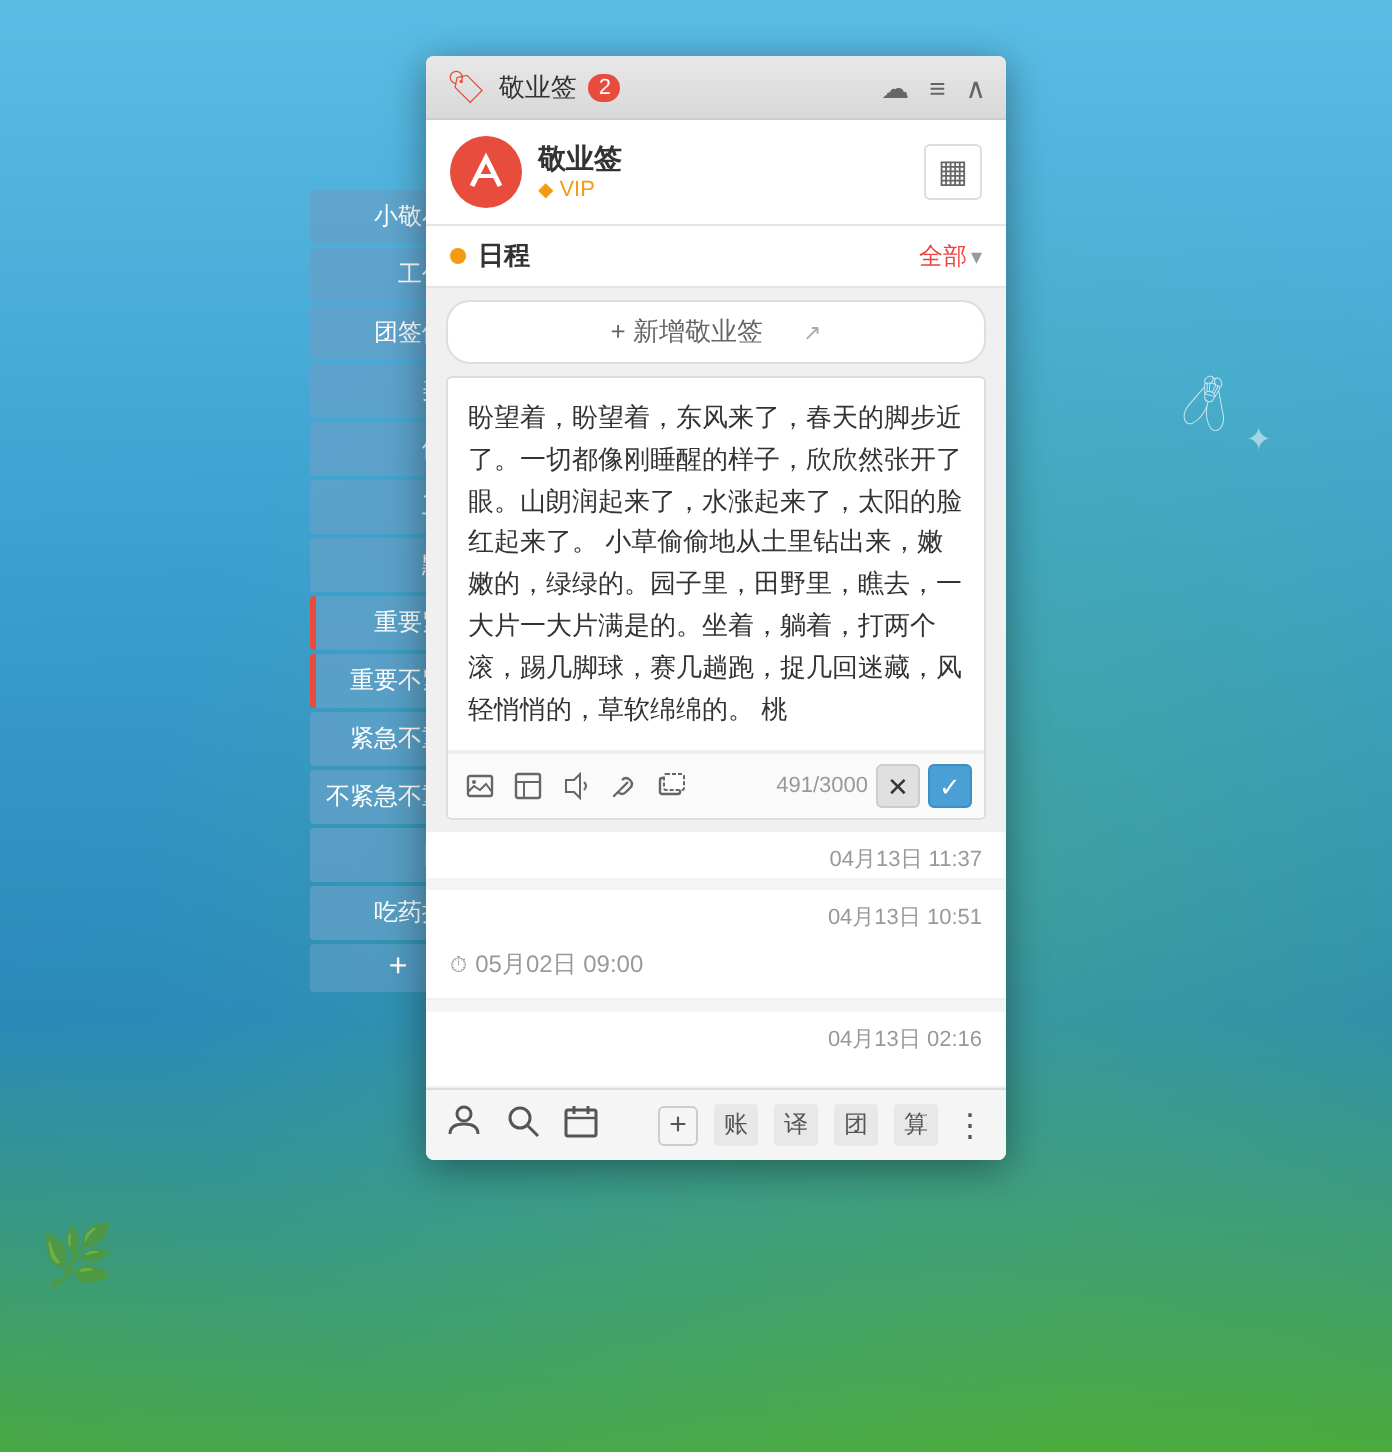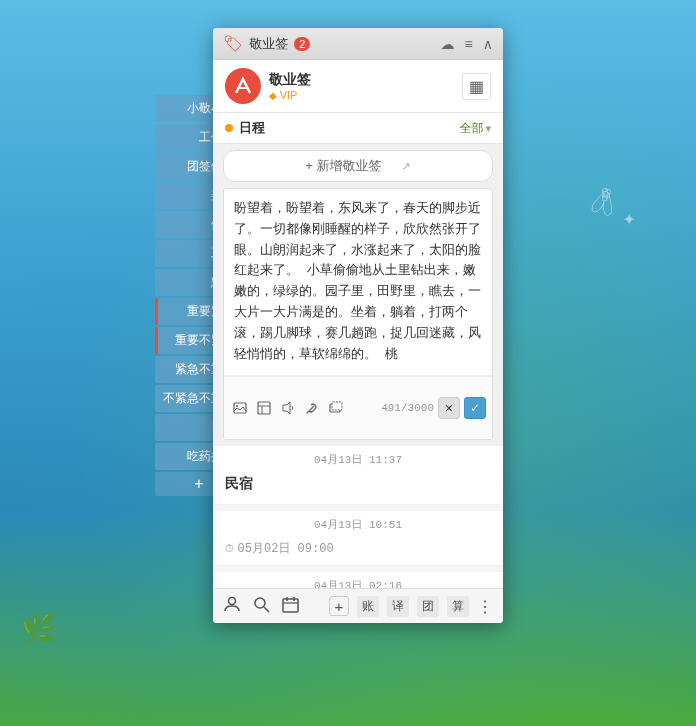--- a/index.html
+++ b/index.html
@@ -195,21 +195,21 @@
     }
 
     .schedule-title {
       font-size: 13px;
       color: #333;
       font-weight: bold;
     }
 
     .schedule-all {
       font-size: 12px;
-      color: #4d7c0f;
+      color: #ef4444;
       cursor: pointer;
     }
 
     
     .add-note-btn {
       margin: 6px 10px;
       background: white;
       border: 1px solid #ddd;
       border-radius: 12px;
       padding: 6px 0;
@@ -236,21 +236,21 @@
       padding: 10px;
       font-size: 13px;
       color: #333;
       line-height: 1.6;
       border-bottom: 1px solid #eee;
     }
 
     .note-toolbar {
       display: flex;
       align-items: center;
-      padding: 20px 6px;
+      padding: 5px 6px;
       gap: 4px;
       border-top: 1px solid #eee;
       background: #fafafa;
     }
 
     .note-toolbar-icon {
       width: 20px;
       height: 20px;
       display: flex;
       align-items: center;
@@ -290,21 +290,21 @@
       border: 1px solid #3a8fc4;
     }
 
     
     .list-section {
       background: white;
       margin: 0 0 0 0;
     }
 
     .list-item-date {
-      text-align: center;
+      text-align: right;
       font-size: 11px;
       color: #999;
       padding: 6px 12px 2px 12px;
     }
 
     .list-item {
       padding: 6px 12px 8px 12px;
       border-bottom: 1px solid #f0f0f0;
     }
 
@@ -388,21 +388,20 @@
       color: rgba(80,180,60,0.6);
       font-size: 30px;
       z-index: 1;
     }
 
     
     .main-content {
       max-height: 400px;
       overflow-y: auto;
       overflow-x: hidden;
-      font-family: Liberation Mono, monospace;
     }
 
     .main-content::-webkit-scrollbar {
       width: 4px;
     }
     .main-content::-webkit-scrollbar-thumb {
       background: #ccc;
       border-radius: 2px;
     }
 
@@ -529,23 +528,20 @@
         <span class="note-char-count">
           <span>491</span>/<span>3000</span>
         </span>
         <span class="note-action-btn note-cancel-btn">✕</span>
         <span class="note-action-btn note-confirm-btn">✓</span>
       </div>
     </div>
 
     <div class="list-section">
       <div class="list-item-date">04月13日 11:37</div>
-      <div class="list-item">
-        <div class="list-item-title">民宿</div>
-      </div>
     </div>
 
     <div class="section-separator"></div>
 
     <div class="list-section">
       <div class="list-item-date">04月13日 10:51</div>
       <div class="list-item">
         <div class="list-item-time">
           <span class="clock-icon">⏱</span>
           <span>05月02日 09:00</span>

